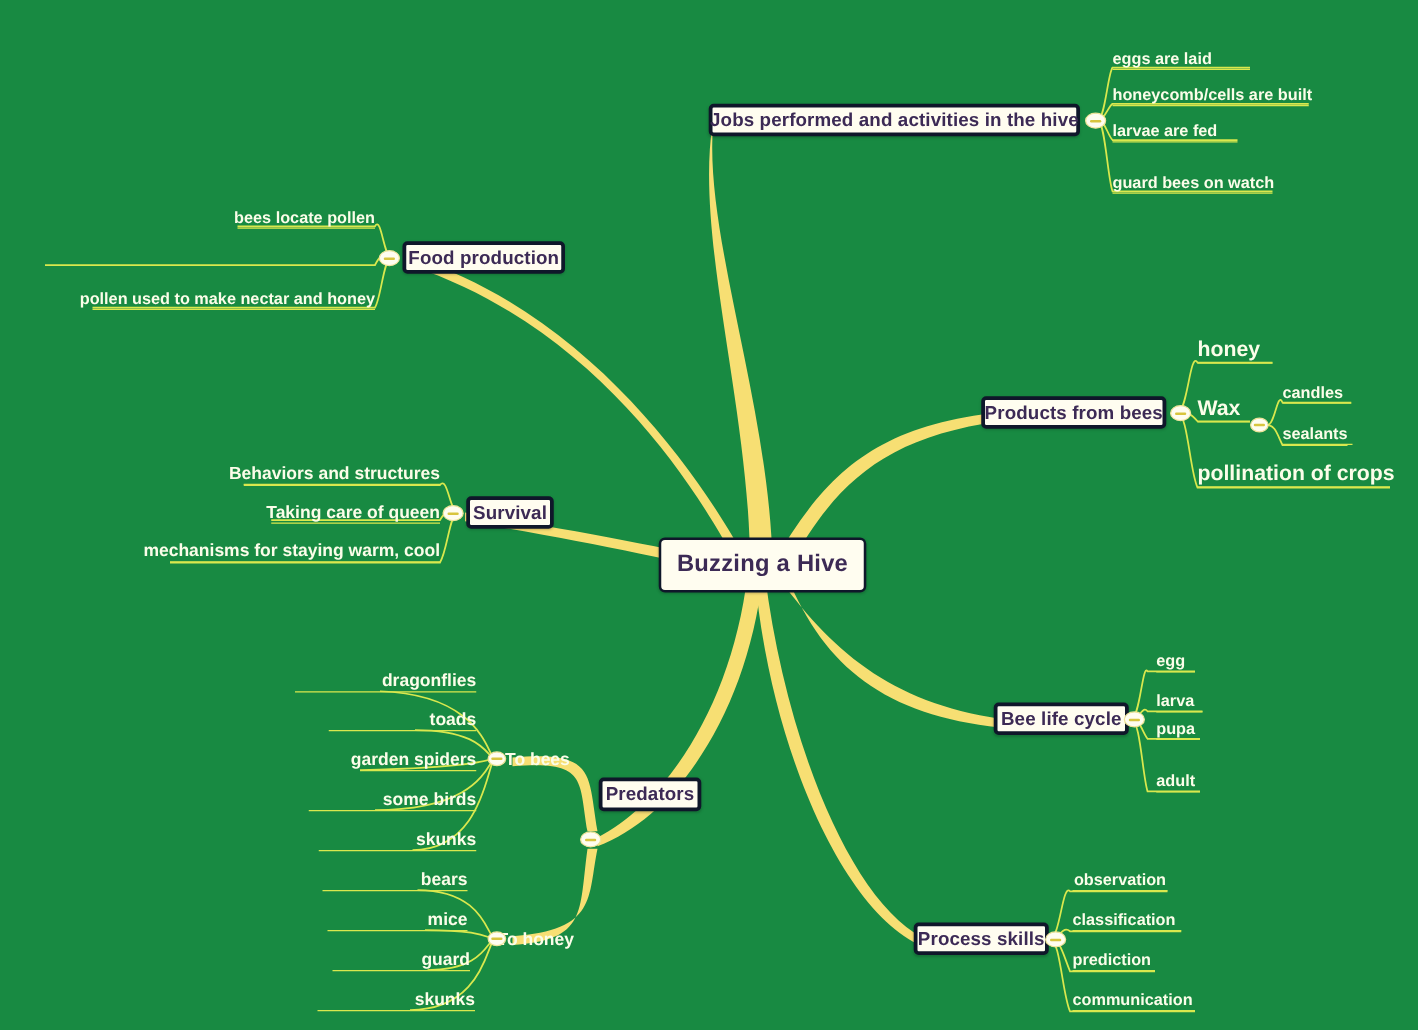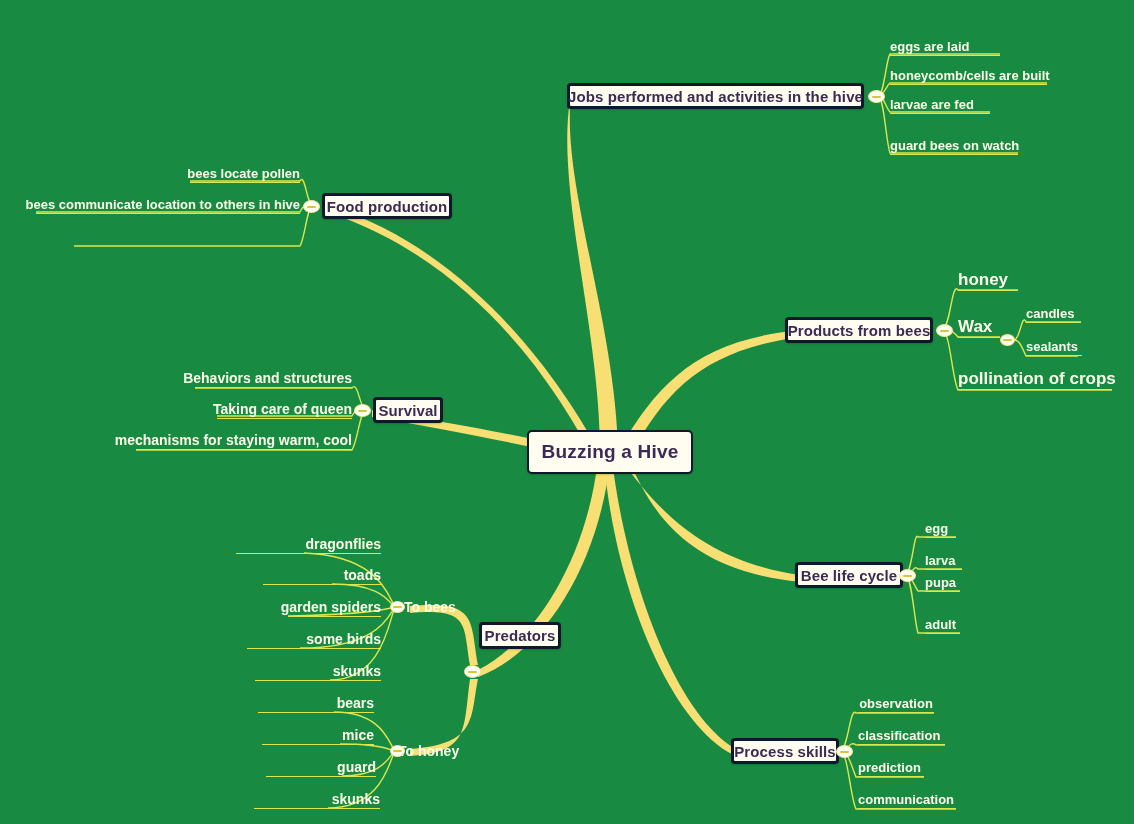--- a/index.html
+++ b/index.html
@@ -260,22 +260,22 @@
   </div>
   <div class="leaf sz-sm l-align" style="left:890px; top:137px; width:128px; height:18px;">
     <span>guard bees on watch</span>
     <span class="ul"></span>
   </div>
 
   <div class="leaf sz-sm r-align" style="left:190px; top:165px; width:110px; height:18px;">
     <span>bees locate pollen</span>
     <span class="ul"></span>
   </div>
-  <div class="leaf sz-sm r-align" style="left:36px; top:196px; width:264px; height:18px;">
-    <span>bees communicate location to others in hive</span>
+  <div class="leaf sz-sm r-align" style="left:74px; top:230px; width:226px; height:18px;">
+    <span>pollen used to make nectar and honey</span>
     <span class="ul"></span>
   </div>
 
   <div class="leaf sz-lg l-align" style="left:958px; top:269px; width:60px; height:22px;">
     <span>honey</span>
     <span class="ul"></span>
   </div>
   <div class="leaf sz-lg l-align" style="left:958px; top:316px; width:42px; height:22px;">
     <span>Wax</span>
     <span class="ul"></span>

